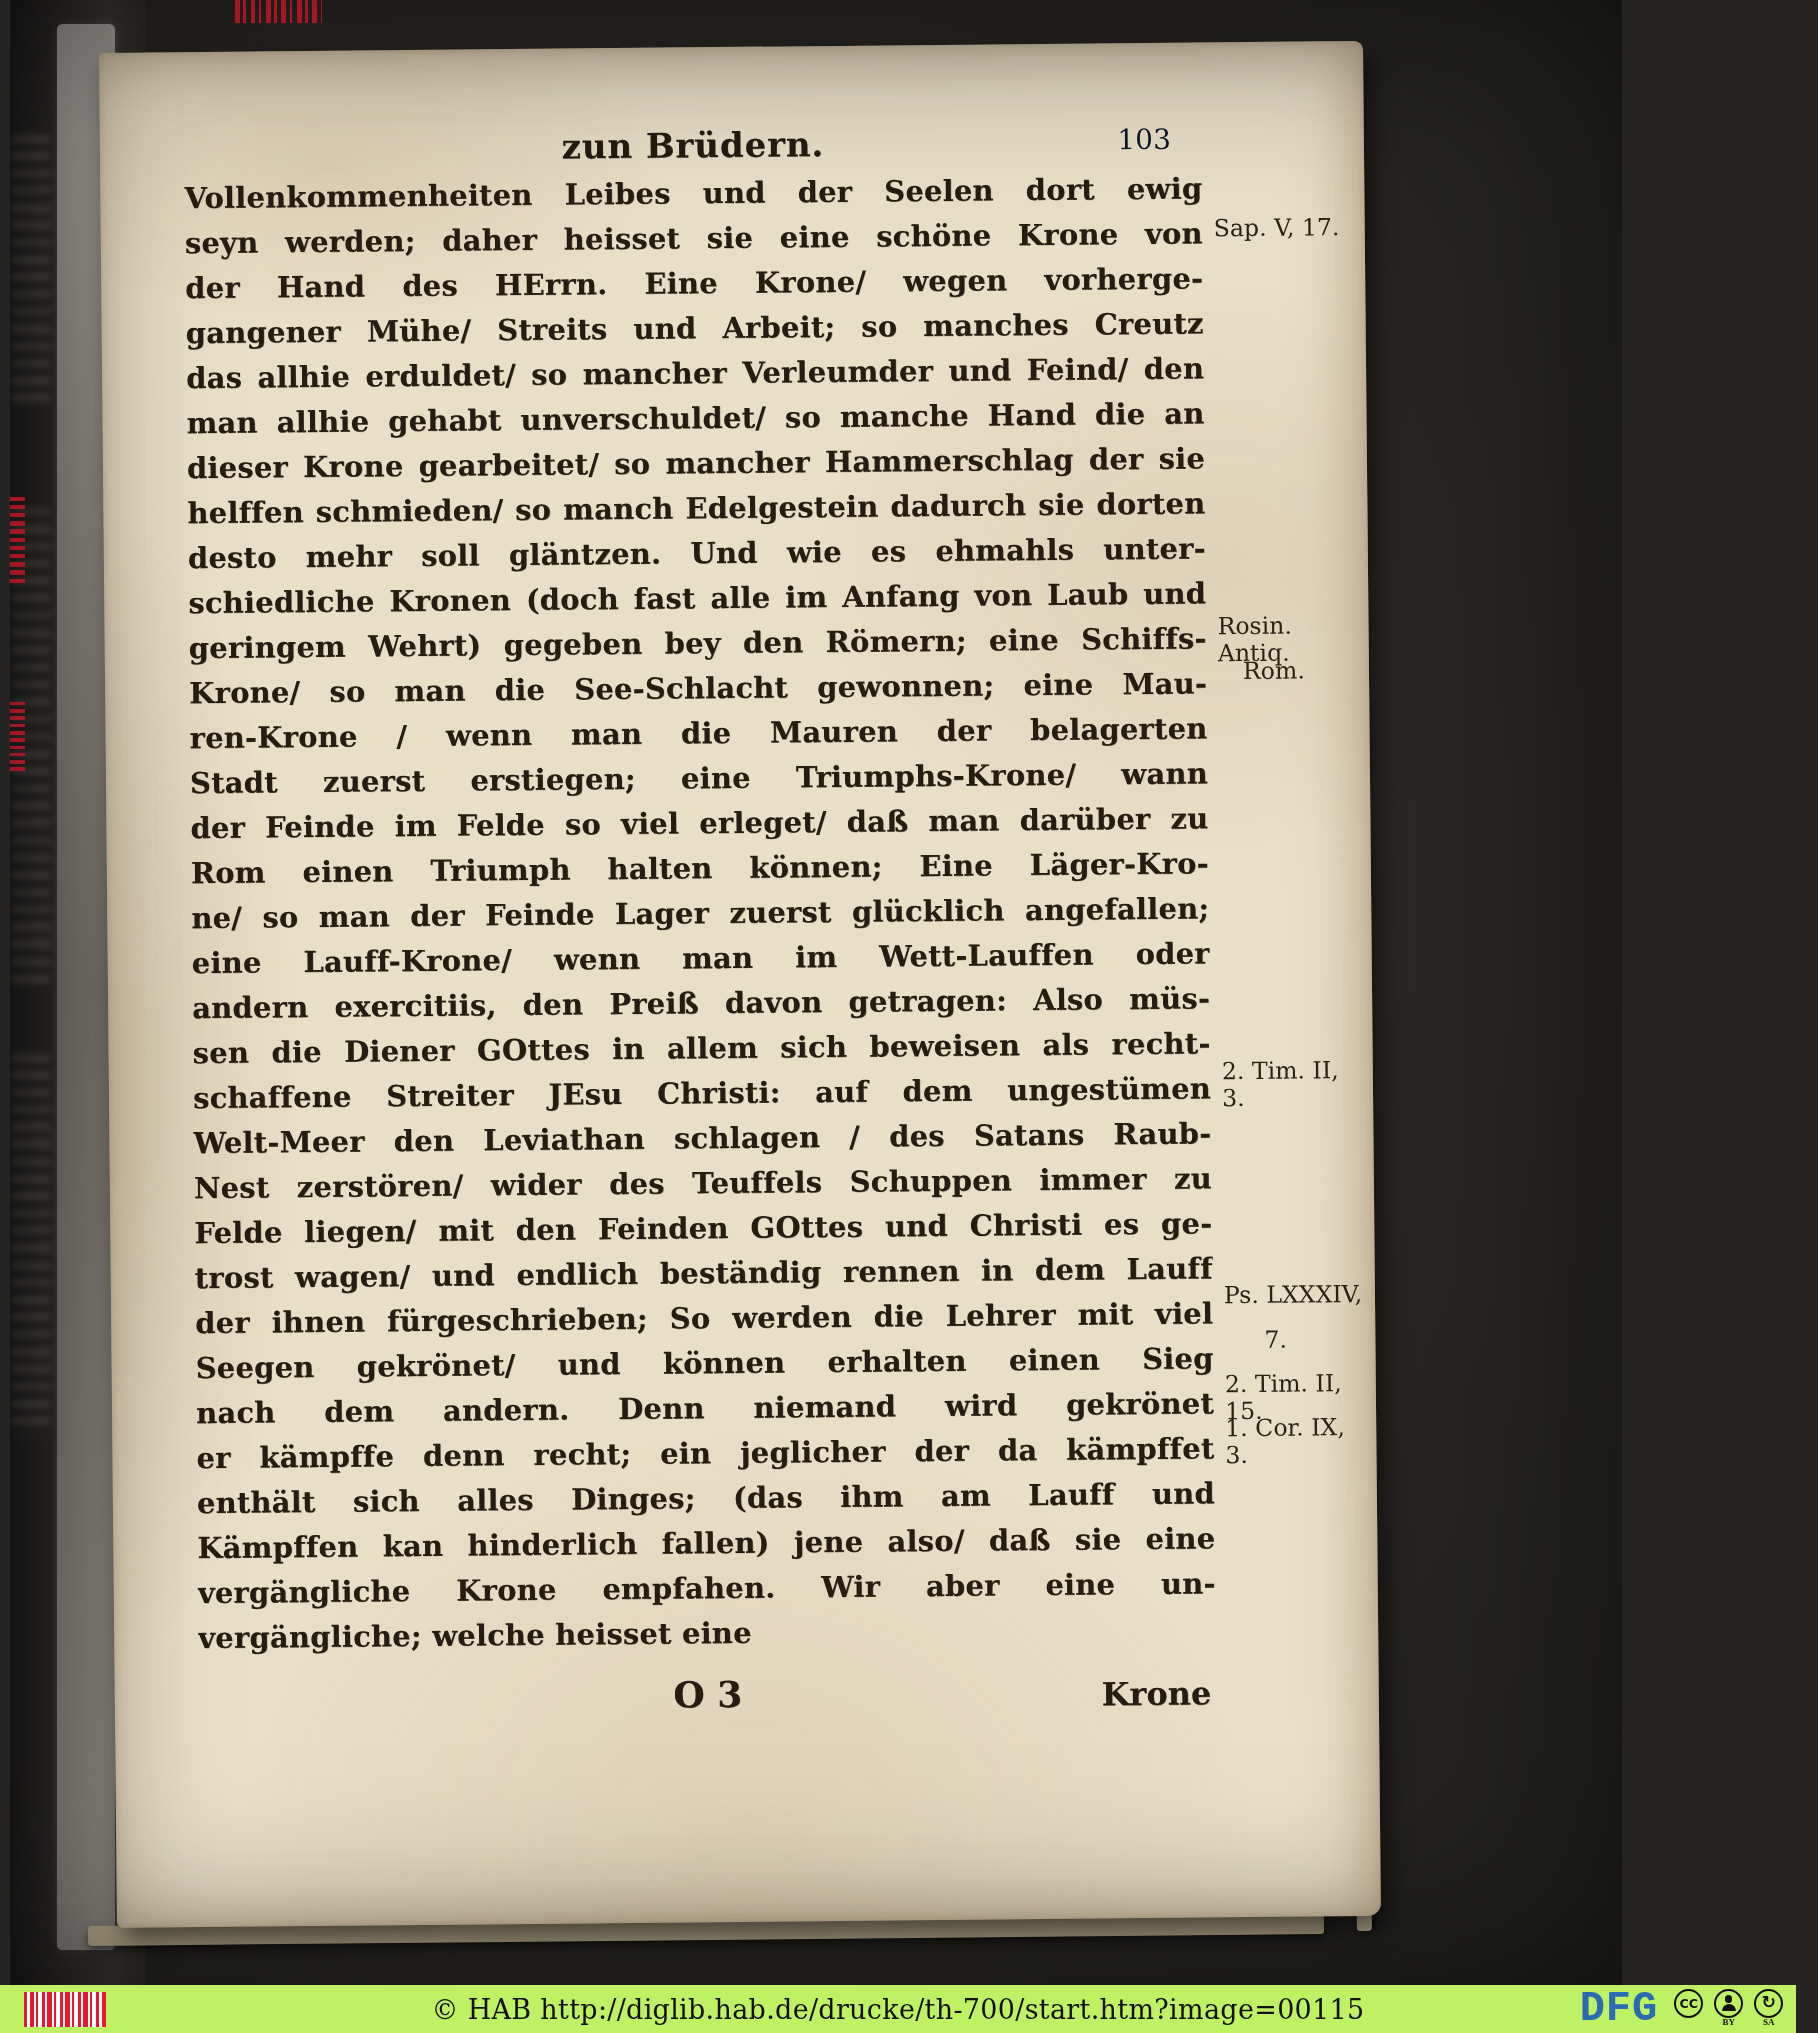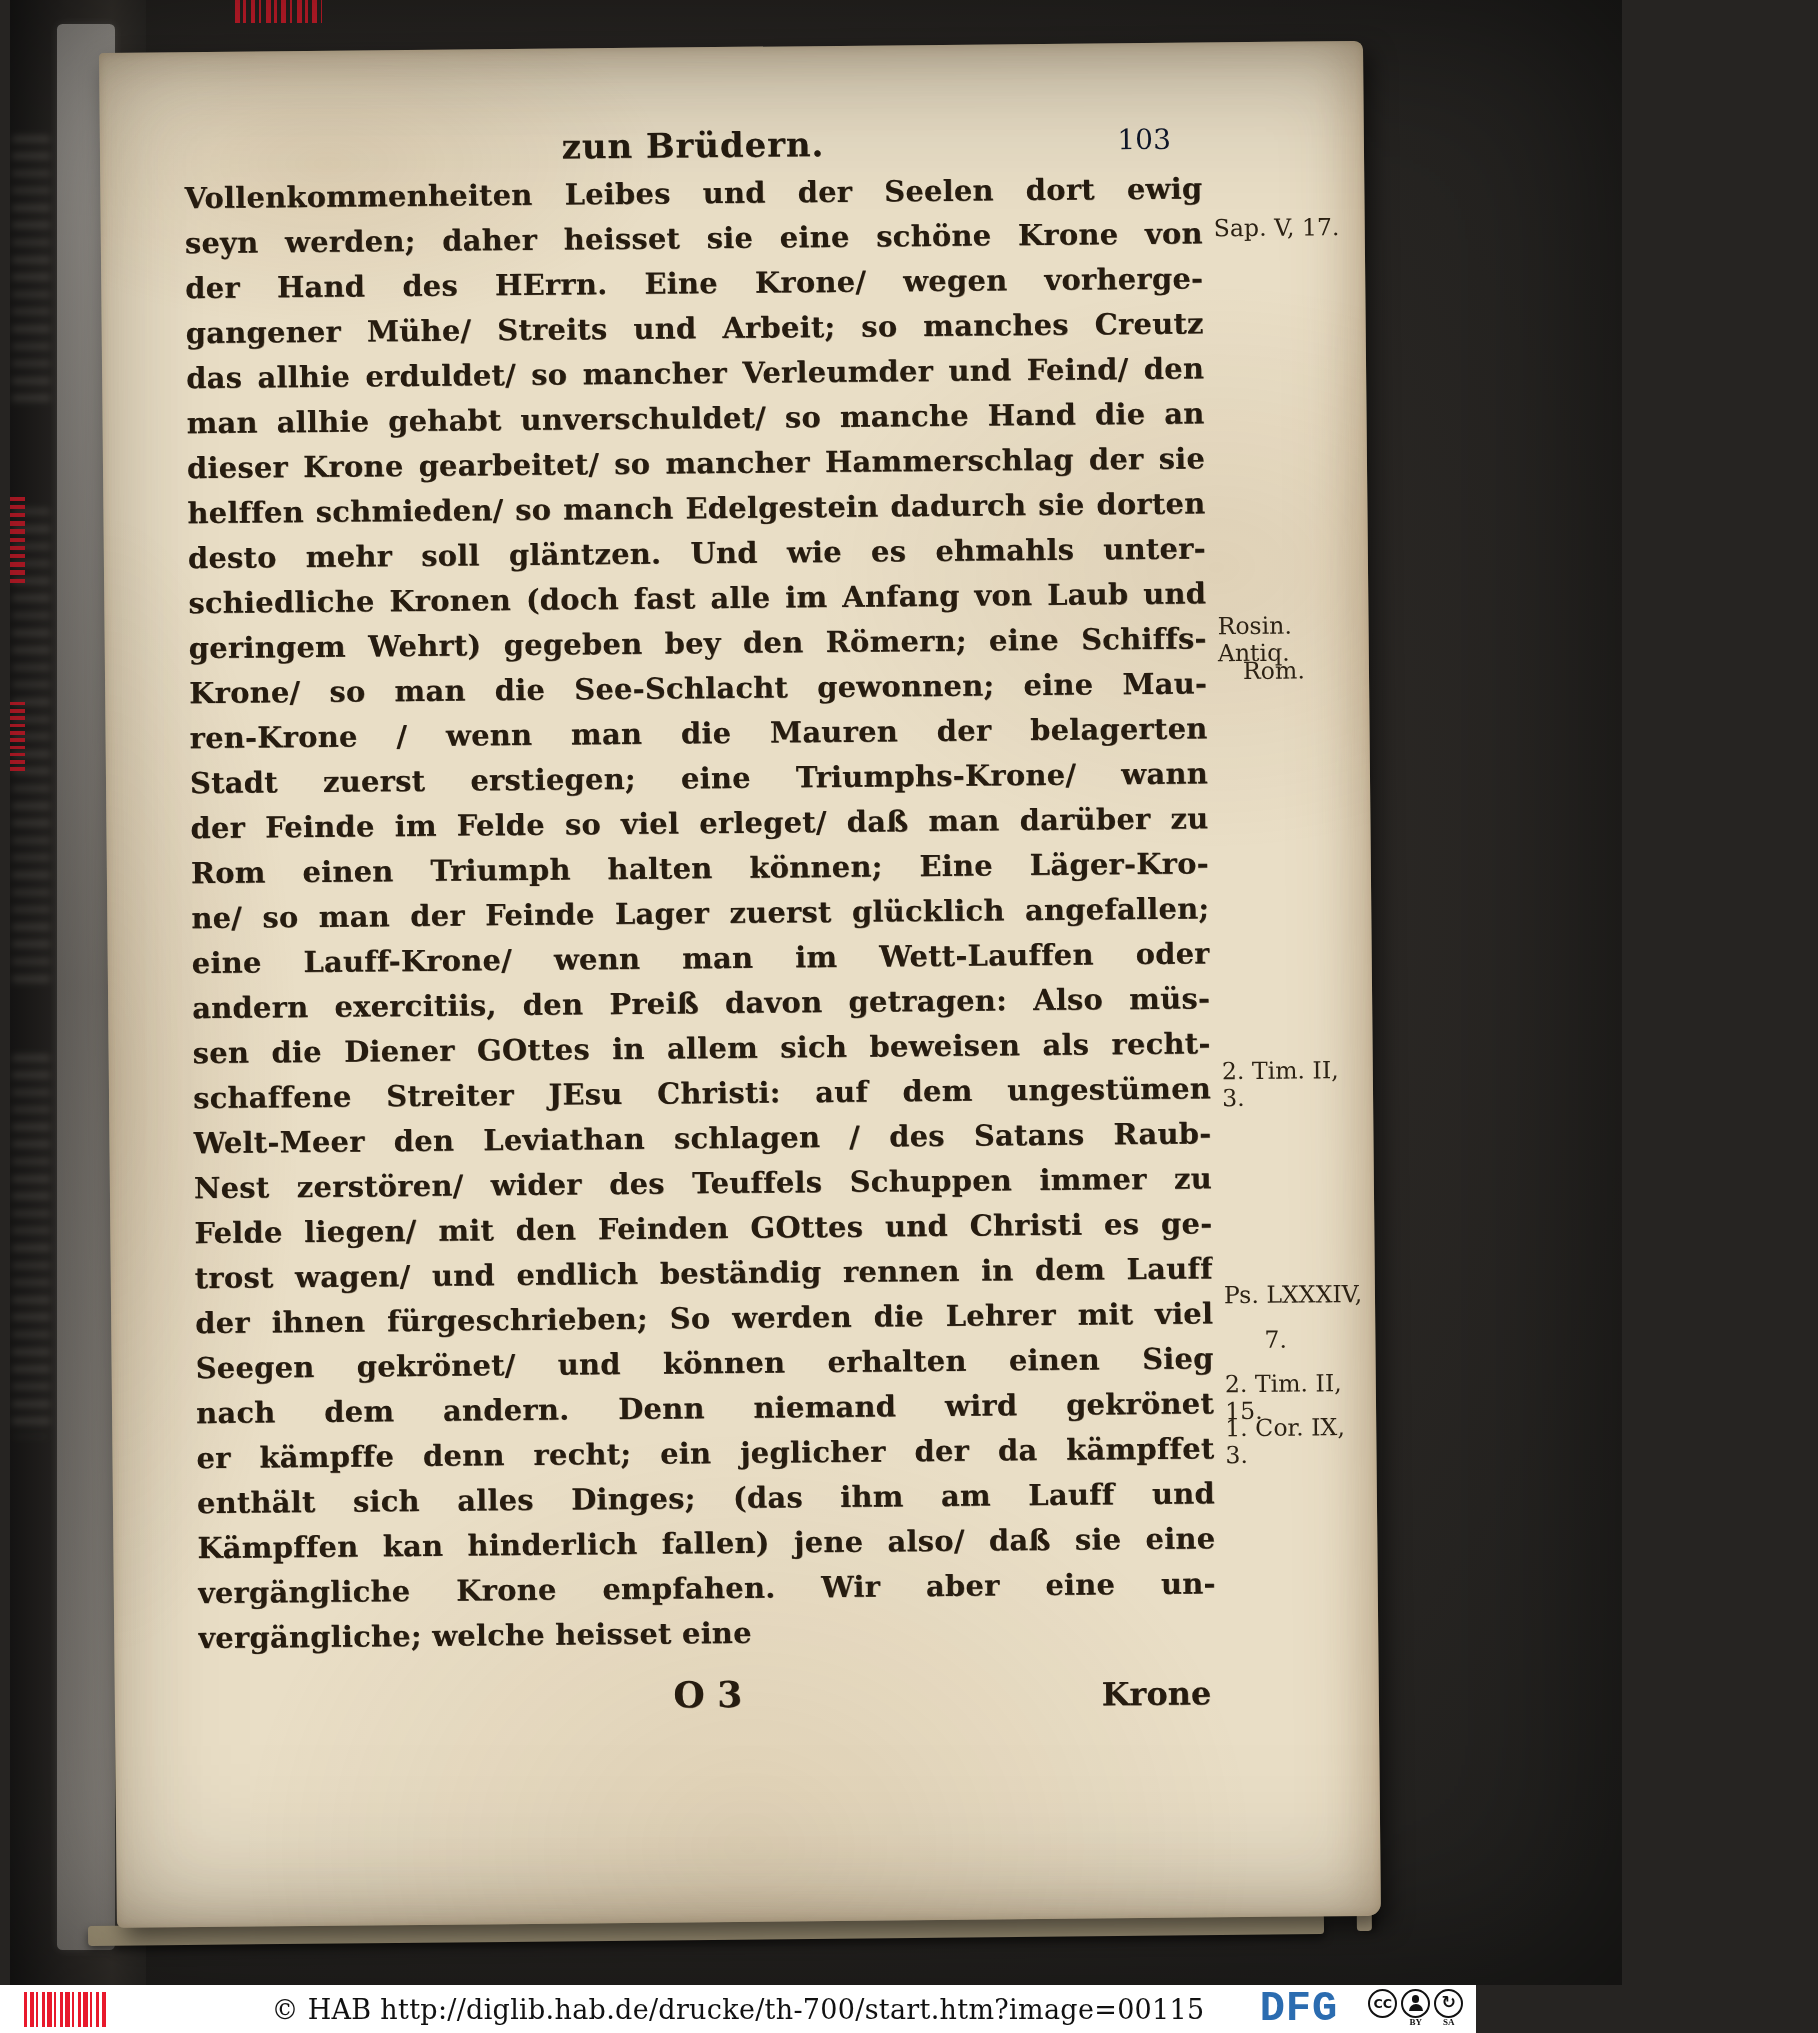--- a/index.html
+++ b/index.html
@@ -119,39 +119,39 @@
     left:0;top:496px;width:14.5px;height:87px;
     background:repeating-linear-gradient(0deg,#d81f2e 0 4.5px, rgba(0,0,0,0) 4.5px 8.2px);
   }
   .cal-left-2{
     left:0;top:702px;width:14.5px;height:69px;
     background:repeating-linear-gradient(0deg,#d81f2e 0 3.6px, rgba(0,0,0,0) 3.6px 7.3px);
   }
 
   
   .footer{
-    position:absolute;left:0;top:1985px;width:1476px;height:49px;background:#ffffff;
+    position:absolute;left:0;top:1985px;width:1796px;height:49px;background:#bef264;
     z-index:50;
   }
   .footer-barcode{
     position:absolute;left:23.6px;top:7.3px;width:82px;height:35px;
     background:repeating-linear-gradient(90deg,#e8192c 0 2.7px,#fff 2.7px 5.5px,#e8192c 5.5px 10px,#fff 10px 11.8px,#e8192c 11.8px 13.6px,#fff 13.6px 18px);
   }
   .copyright-line{
     position:absolute;left:0;top:0;width:100%;height:49px;
     display:flex;align-items:center;justify-content:center;
     font-family:"DejaVu Serif", serif;font-size:27px;color:#111;letter-spacing:0.3px;
   }
   .dfg-logo{
     position:absolute;right:138px;top:1.8px;height:45px;display:flex;align-items:center;
     font-family:Liberation Mono, monospace;font-weight:800;font-size:42px;color:#2b6cb0;
     letter-spacing:0.9px;
   }
   .cc-badge{
-    position:absolute;right:12.7px;top:3.6px;height:42px;display:flex;align-items:flex-start;gap:4px;
+    position:absolute;right:12.7px;top:3.6px;height:42px;display:flex;align-items:flex-start;gap:11px;
   }
   .cc-unit{display:flex;flex-direction:column;align-items:center;}
   .cc-circle{
     width:29px;height:29px;border:2.7px solid #111;border-radius:50%;
     display:flex;flex-direction:column;align-items:center;justify-content:center;
     font-family:"DejaVu Sans", sans-serif;font-weight:700;font-size:12.7px;color:#111;box-sizing:border-box;
   }
   .cc-circle .sa-glyph{font-size:17.3px;line-height:17.3px;font-weight:700;}
   .person-head{width:7.3px;height:7.3px;border-radius:50%;background:#111;margin-bottom:0.9px;}
   .person-body{width:14.5px;height:7.3px;border-radius:7.3px 7.3px 0 0;background:#111;}

